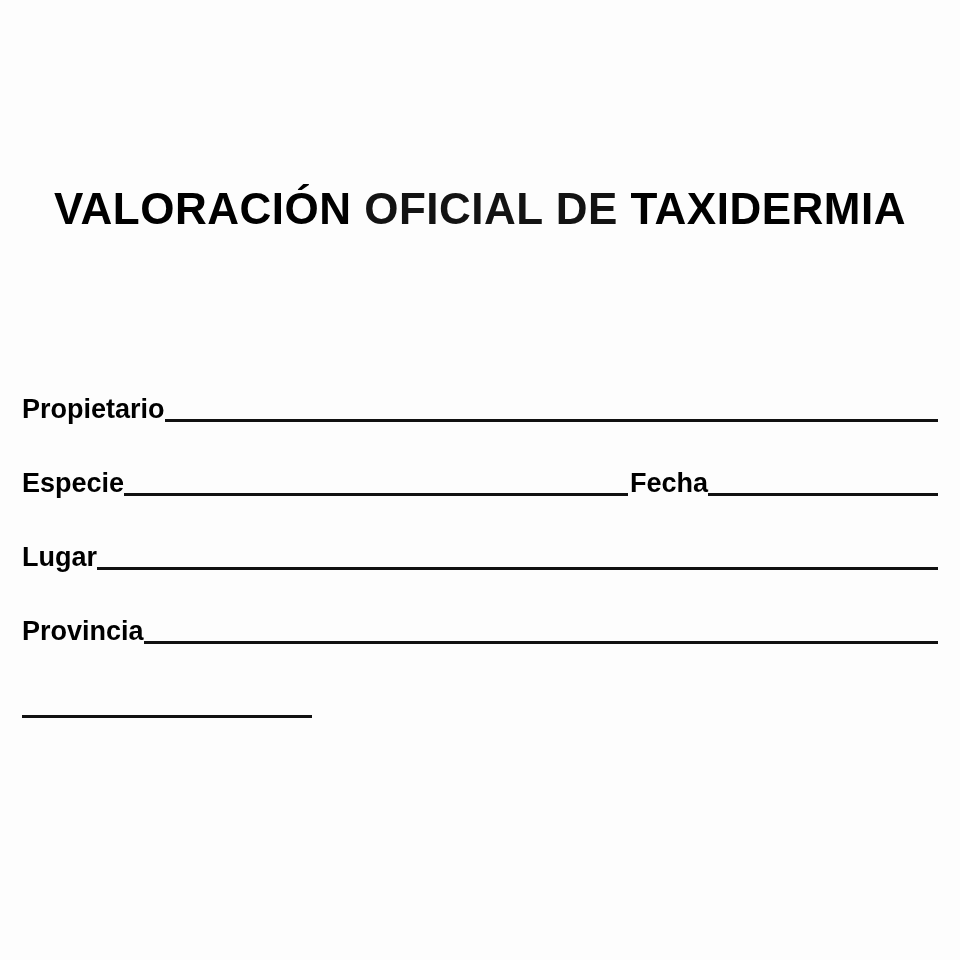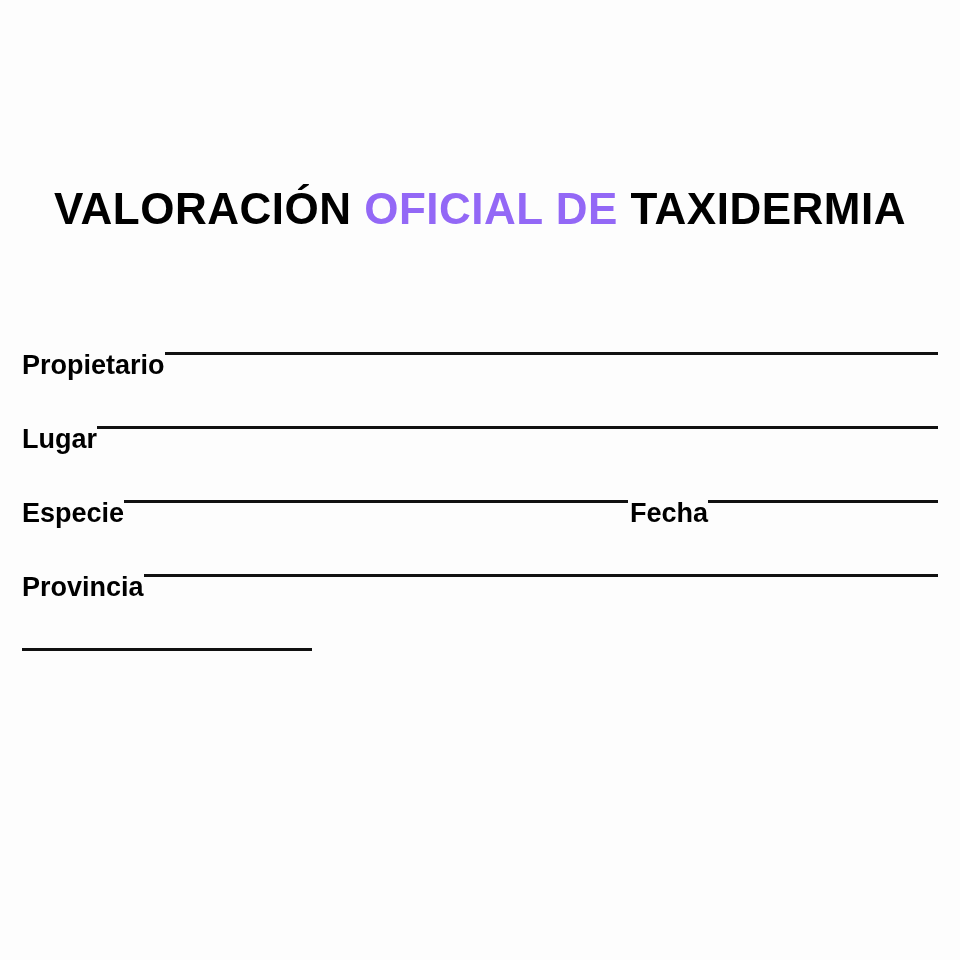--- a/index.html
+++ b/index.html
@@ -34,34 +34,34 @@
   .title-line {
     font-weight: bold;
     font-size: 44px;
     letter-spacing: 0.5px;
     line-height: 1.42;
     white-space: nowrap;
   }
 
   
   .title-line .faded {
-    color: #8b5cf6;
+    color: #000000;
     opacity: 0.92;
   }
 
   .fields {
     position: absolute;
     left: 22px;
     top: 352px;
     width: 916px;
   }
 
   .field-row {
     display: flex;
-    align-items: flex-start;
+    align-items: flex-end;
     height: 74px;
   }
 
   .field-label {
     font-weight: bold;
     font-size: 27px;
     line-height: 1;
     white-space: nowrap;
     padding-bottom: 3px;
   }
@@ -111,29 +111,29 @@
   </div>
 
   <div class="fields">
 
     <div class="field-row">
       <span class="field-label">Propietario</span>
       <span class="rule"></span>
     </div>
 
     <div class="field-row">
-      <span class="field-label">Lugar</span>
-      <span class="rule"></span>
-    </div>
-
-    <div class="field-row">
       <span class="field-label">Especie</span>
       <span class="rule"></span>
       <span class="label-inline">Fecha</span>
       <span class="rule-short"></span>
+    </div>
+
+    <div class="field-row">
+      <span class="field-label">Lugar</span>
+      <span class="rule"></span>
     </div>
 
     <div class="field-row">
       <span class="field-label">Provincia</span>
       <span class="rule"></span>
     </div>
 
 
     <div class="field-row">
       <span class="rule-year"></span>

